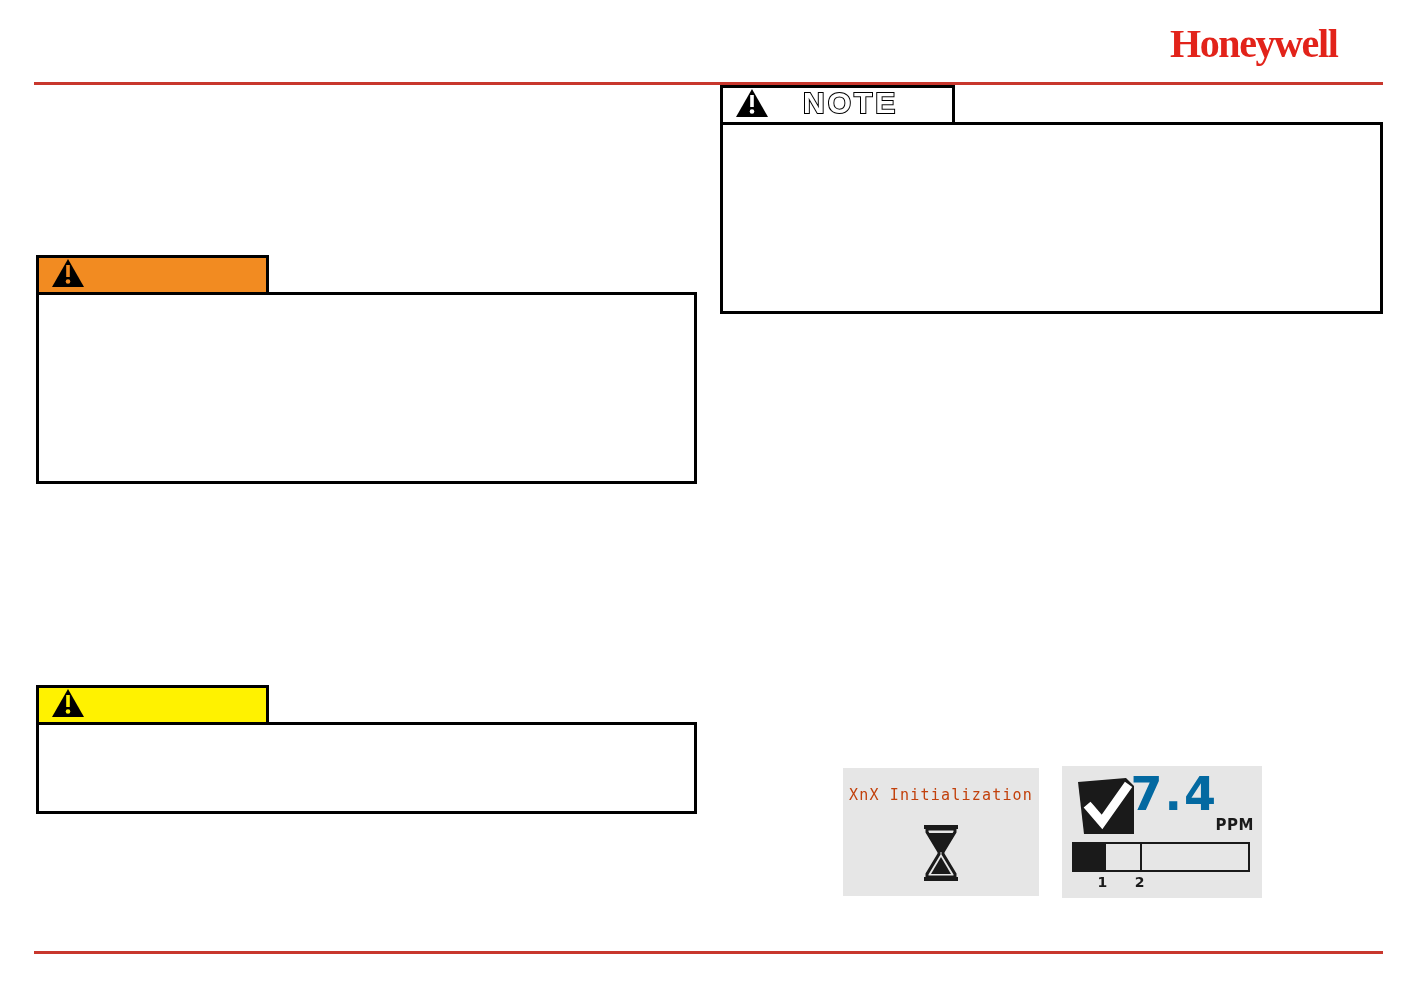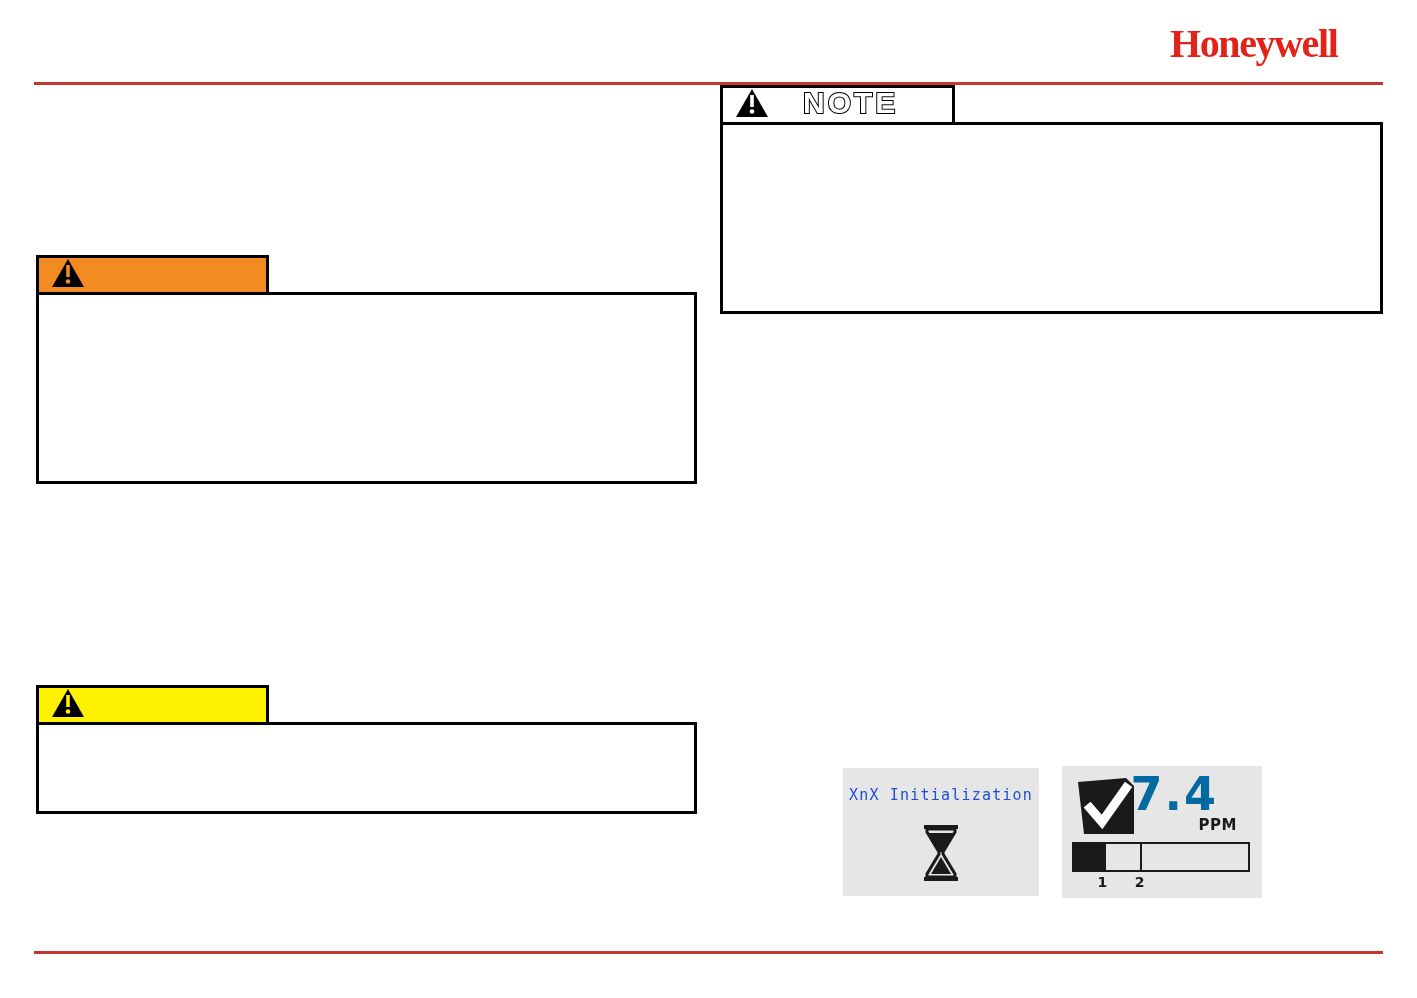--- a/index.html
+++ b/index.html
@@ -117,42 +117,42 @@
 
   .lcd-title {
     position: absolute;
     top: 18px;
     left: 0;
     width: 100%;
     text-align: center;
     font-family: "DejaVu Sans Mono", monospace;
     font-size: 15px;
     letter-spacing: 1.2px;
-    color: #1d4ed8;
+    color: #c2410c;
     white-space: nowrap;
   }
 
   .hourglass { position: absolute; left: 50%; top: 56px; margin-left: -21px; }
 
   .lcd-check { position: absolute; left: 14px; top: 10px; }
 
   .lcd-value {
     position: absolute;
     right: 44px;
     top: 2px;
     font-family: "DejaVu Sans", sans-serif;
     font-weight: bold;
     font-size: 46px;
     line-height: 52px;
     letter-spacing: 2px;
     color: #0369a1;
   }
   .lcd-unit {
     position: absolute;
-    right: 25px;
+    right: 8px;
     top: 50px;
     font-family: "DejaVu Sans", sans-serif;
     font-weight: bold;
     font-size: 15px;
     letter-spacing: 0.5px;
     color: #1a1a1a;
   }
 
   .bargraph {
     position: absolute;

